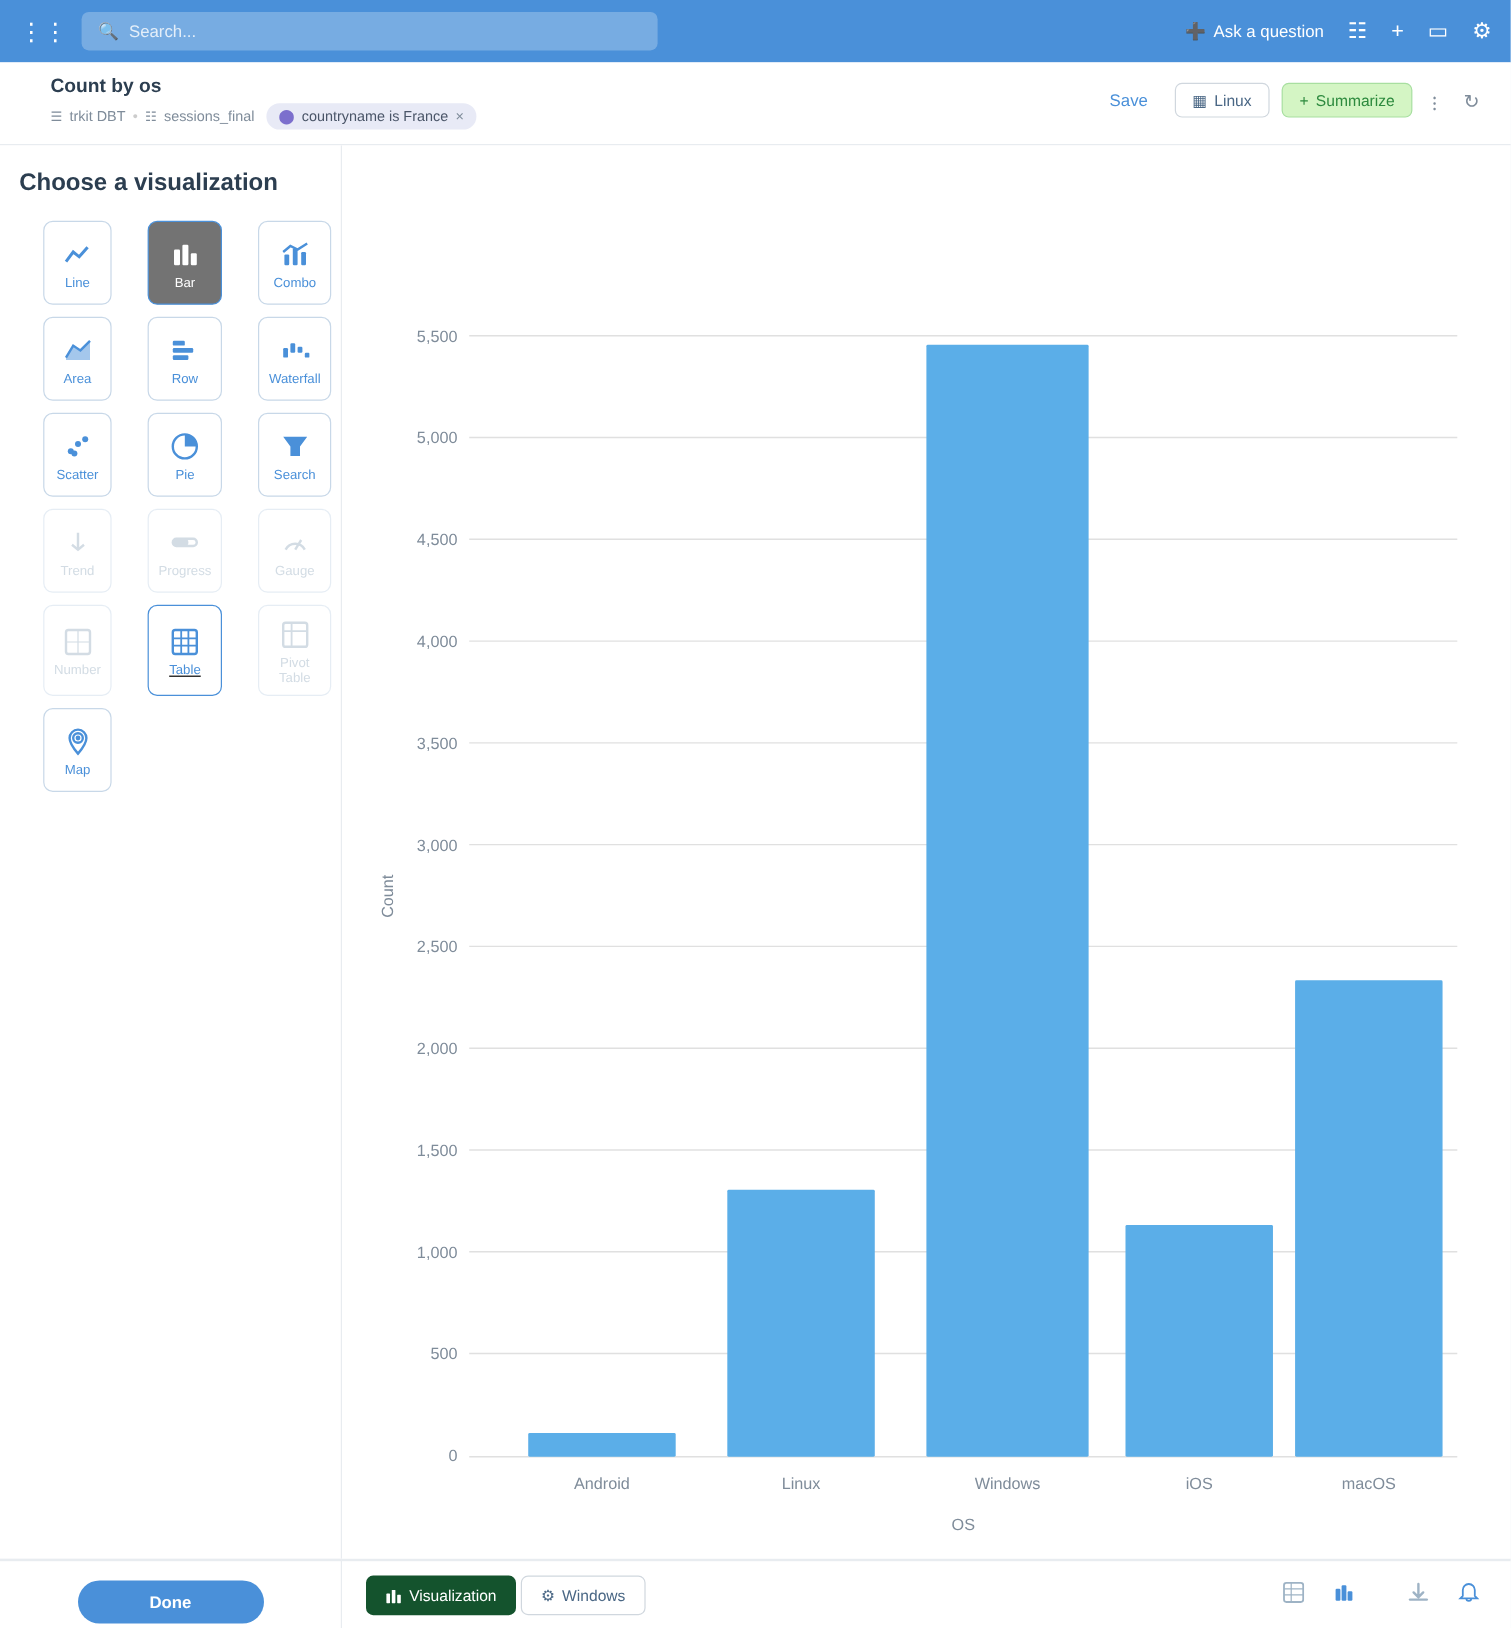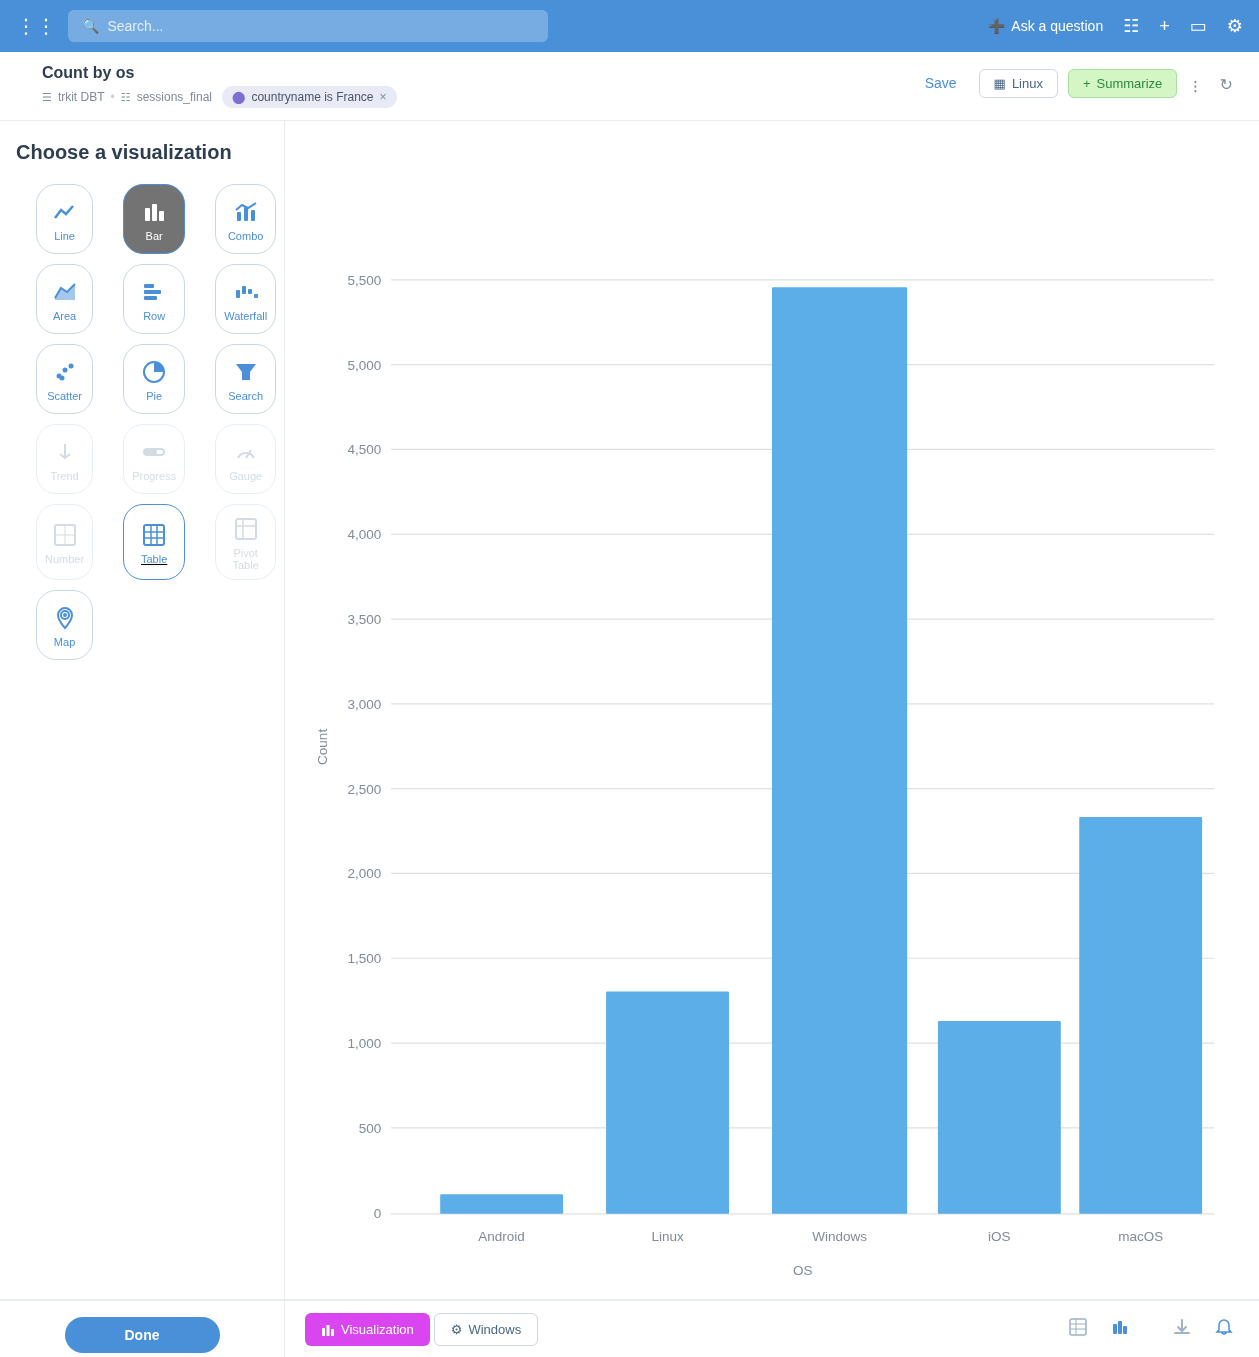--- a/index.html
+++ b/index.html
@@ -145,21 +145,21 @@
       display: grid;
       grid-template-columns: repeat(3, 1fr);
       gap: 10px;
     }
     .viz-item {
       display: flex;
       flex-direction: column;
       align-items: center;
       justify-content: center;
       border: 1.5px solid #c8d8e8;
-      border-radius: 20px;
+      border-radius: 8px;
       padding: 12px 8px 8px;
       cursor: pointer;
       gap: 6px;
       min-height: 70px;
       background: white;
       margin-left: 20px;
     }
     .viz-item.selected {
       background: #737373;
       border-color: #4a90d9;
@@ -199,21 +199,21 @@
       display: flex;
       align-items: center;
       padding: 0 20px;
       gap: 8px;
     }
     .bottom-left {
       display: flex;
       gap: 4px;
     }
     .btn-viz-tab {
-      background: #d946ef;
+      background: #14532d;
       border: none;
       border-radius: 6px;
       color: white;
       font-size: 13px;
       cursor: pointer;
       padding: 8px 16px;
       display: flex;
       align-items: center;
       gap: 6px;
     }

